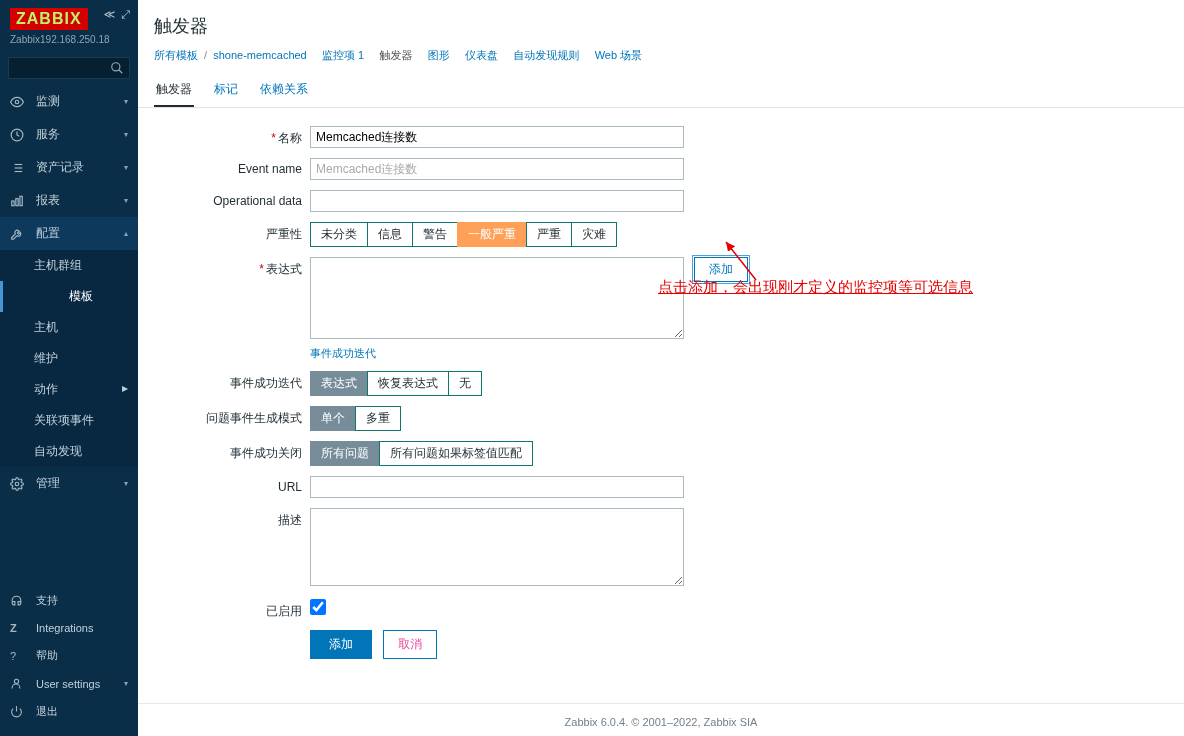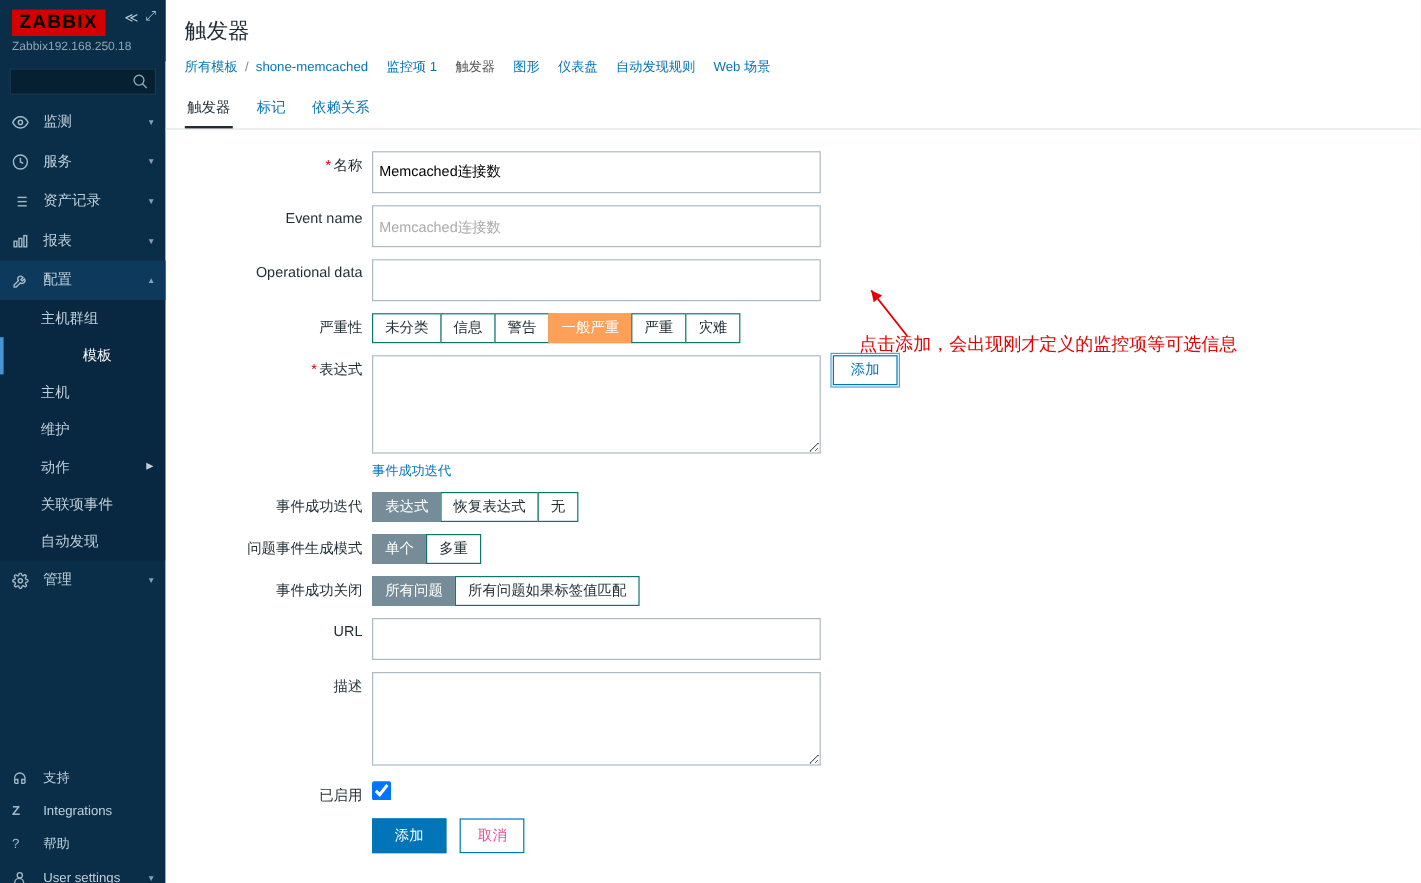--- a/index.html
+++ b/index.html
@@ -1,20 +1,20 @@
 <!DOCTYPE html>
 <html><head>
 <meta charset="utf-8">
 <style>
 * { margin: 0; padding: 0; box-sizing: border-box; font-family: Arial, "Microsoft YaHei", sans-serif; }
 body { background: #ebeef0; font-size: 12px; color: #1f2c33; }
 .app { display: flex; min-height: 736px; width: 1184px; position: relative; }
 .sidebar { width: 138px; background: #0a2e47; color: #fff; display: flex; flex-direction: column; }
 .sb-head { background: #0a2e47; padding: 8px 10px 6px; position: relative; }
-.logo { background: #d40000; color: #000000; font-weight: bold; font-size: 16px; padding: 2px 6px; display: inline-block; letter-spacing: 1px; }
+.logo { background: #d40000; color: #bef264; font-weight: bold; font-size: 16px; padding: 2px 6px; display: inline-block; letter-spacing: 1px; }
 .logo-icons { position: absolute; right: 8px; top: 8px; color: #b8c9d6; font-size: 11px; display: flex; gap: 6px; }
 .sb-sub { color: #8fa5b5; font-size: 10px; margin-top: 4px; }
 .sb-search { margin: 6px 8px; position: relative; }
 .sb-search input { width: 100%; background: #061f31; border: 1px solid #1a3a52; color: #ccc; padding: 3px 24px 3px 6px; font-size: 11px; height: 22px; }
 .sb-search .sicon { position: absolute; right: 6px; top: 4px; color: #8fa5b5; font-size: 13px; }
 .sb-nav { flex: 1; }
 .nav-item { display: flex; align-items: center; padding: 8px 10px; color: #c0d0db; cursor: pointer; position: relative; font-size: 12px; }
 .nav-item .nicon { width: 18px; margin-right: 8px; opacity: .85; display: inline-flex; }
 .nav-item .chev { margin-left: auto; font-size: 8px; opacity: .7; }
 .nav-item.active { background: #0d3a5c; }
@@ -31,21 +31,21 @@
 .bc .sep { color: #888; margin: 0 3px; }
 .bc span.plain { color: #555; }
 .tabbar { border-bottom: 1px solid #dfe4e7; padding: 0 16px; display: flex; gap: 18px; }
 .tabbar .tab { padding: 8px 2px 7px; color: #0275b8; cursor: pointer; font-size: 12px; }
 .tabbar .tab.active { color: #1f2c33; border-bottom: 2px solid #1f2c33; }
 .formwrap { padding: 18px 16px 30px; flex: 1; position: relative; }
 .frow { display: flex; align-items: flex-start; margin-bottom: 10px; }
 .flabel { width: 156px; text-align: right; padding-right: 8px; padding-top: 4px; font-size: 12px; color: #1f2c33; }
 .req::before { content: "*"; color: #d40000; margin-right: 2px; }
 .fcontrol { width: 374px; }
-.fcontrol input[type=text] { width: 100%; border: 1px solid #acbbc2; padding: 3px 5px; font-size: 12px; height: 35px; }
+.fcontrol input[type=text] { width: 100%; border: 1px solid #acbbc2; padding: 3px 5px; font-size: 12px; height: 22px; }
 .fcontrol textarea { width: 100%; border: 1px solid #acbbc2; padding: 3px 5px; font-size: 12px; resize: both; }
 .seg { display: flex; }
 .seg .btn { border: 1px solid #0f766e; background: #fff; padding: 3px 10px; font-size: 12px; cursor: pointer; margin-left: -1px; color: #1f2c33; }
 .seg .btn:first-child { margin-left: 0; }
 .seg .btn.active { background: #768d99; color: #fff; border-color: #768d99; }
 .seg .btn.sev-avg.active { background: #ffa059; border-color: #ffa059; color: #fff; }
 .link-small { color: #0275b8; font-size: 11px; margin-top: 4px; display: inline-block; cursor: pointer; }
 .addbtn { border: 1px solid #0275b8; background: #fff; color: #0275b8; padding: 3px 14px; font-size: 12px; cursor: pointer; outline: 1px solid #4aa3e0; outline-offset: 1px; }
 .prim-btn { background: #0275b8; color: #fff; border: 1px solid #0275b8; padding: 5px 18px; font-size: 12px; cursor: pointer; }
 .sec-btn { background: #fff; color: #ec4899; border: 1px solid #0275b8; padding: 5px 14px; font-size: 12px; cursor: pointer; margin-left: 8px; }
@@ -300,19 +300,19 @@
       </div>
 
       <svg class="arrow-svg" style="left:582px; top:128px;" width="40" height="48">
         <defs>
             <marker id="ah" markerWidth="8" markerHeight="8" refX="6" refY="3" orient="auto">
               <path d="M0,0 L6,3 L0,6 Z" fill="#e60000"></path>
             </marker>
           </defs>
         <line x1="36" y1="44" x2="6" y2="6" stroke="#e60000" stroke-width="1.5" marker-end="url(#ah)"></line>
       </svg>
-      <div class="annotation" style="left:578px; top:170px;">点击添加，会出现刚才定义的监控项等可选信息</div>
+      <div class="annotation" style="left:520px; top:170px;text-decoration:underline;">点击添加，会出现刚才定义的监控项等可选信息</div>
     </div>
 
     <div class="footer">Zabbix 6.0.4. © 2001–2022, Zabbix SIA</div>
   </div>
 
 </div>
 
 </body></html>

